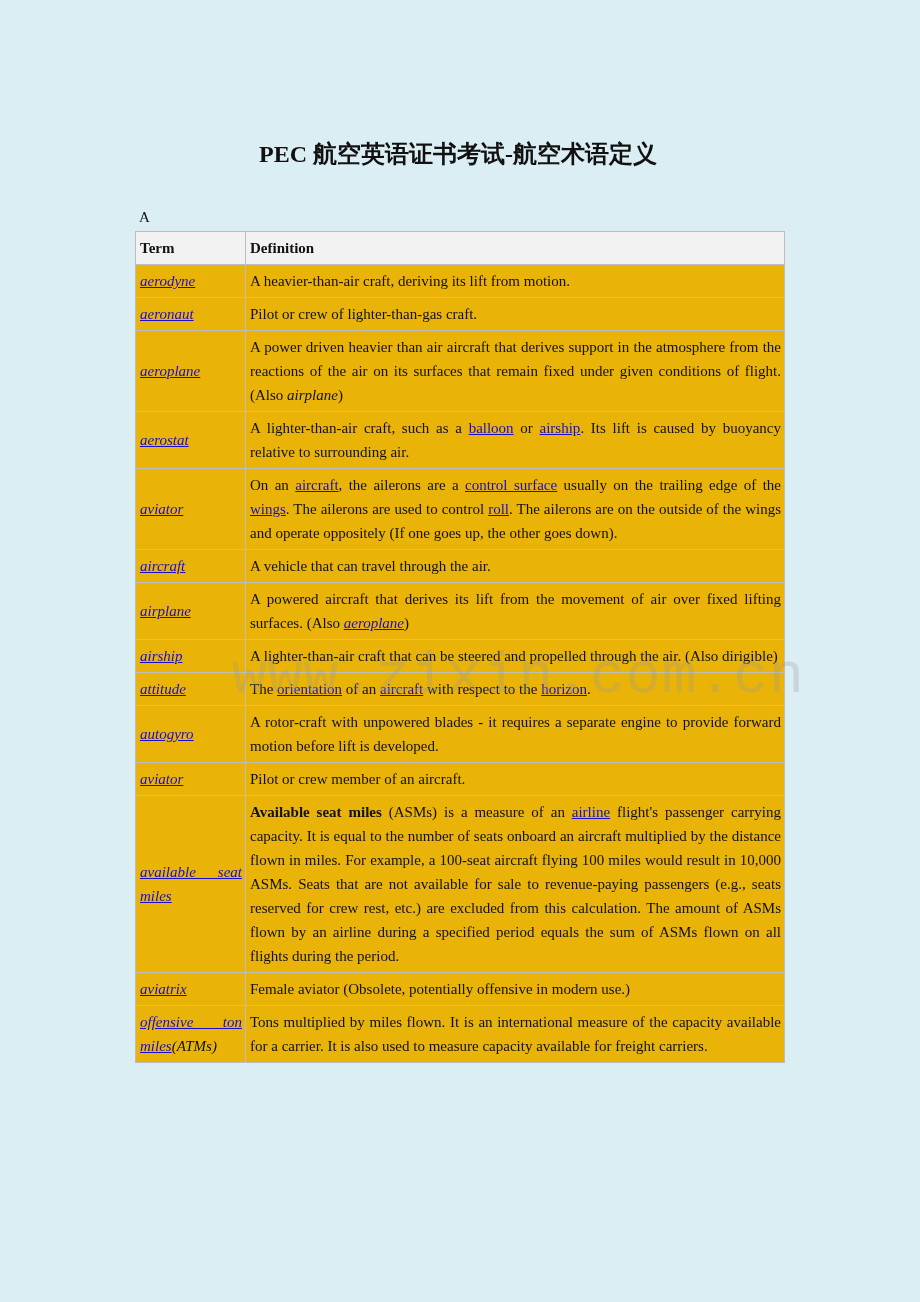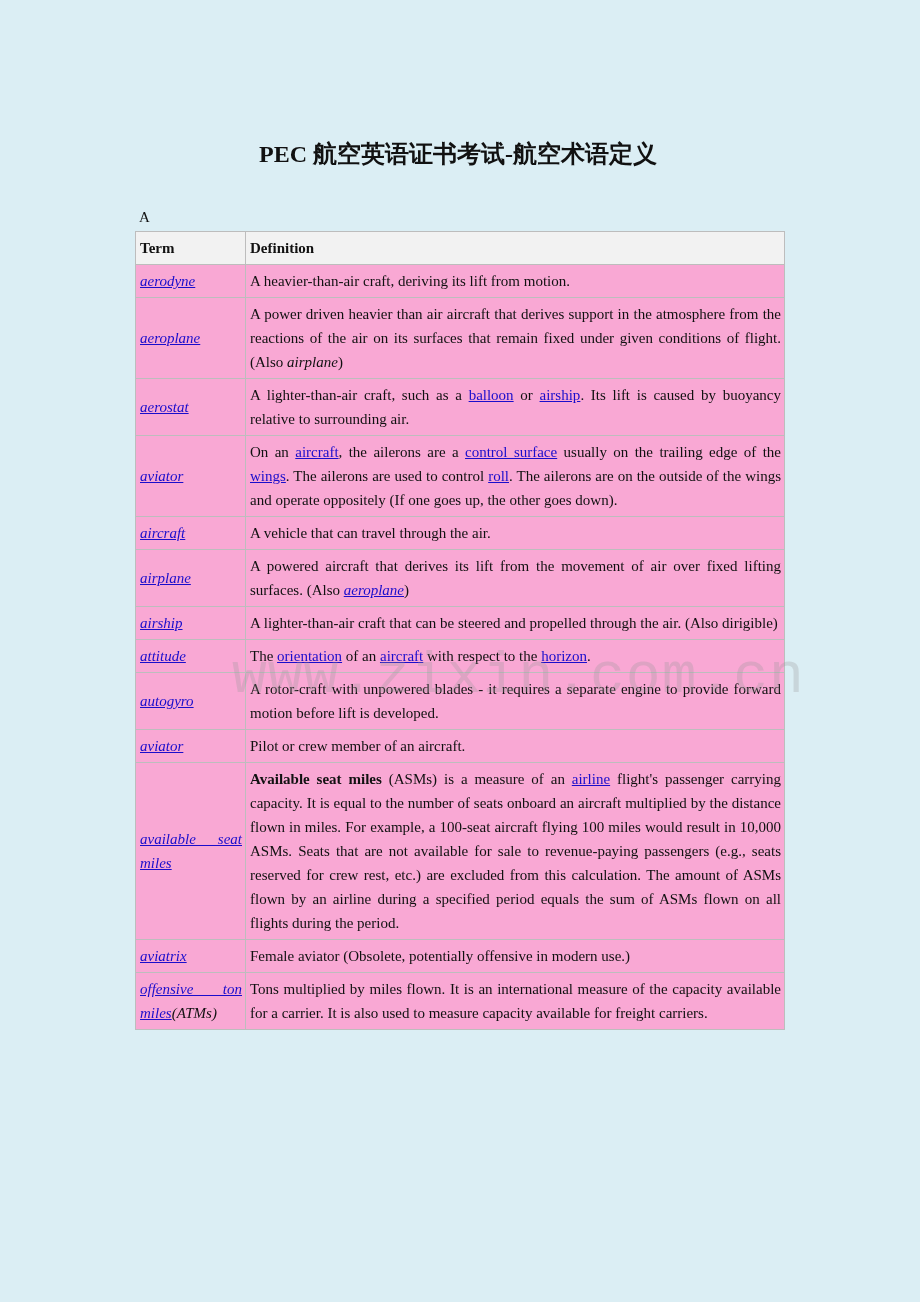--- a/index.html
+++ b/index.html
@@ -18,21 +18,21 @@
     margin: 0;
   }
   .section-letter {
     position: absolute; top: 209px; left: 139px;
     font-size: 15px;
   }
   table.glossary {
     position: absolute; top: 231px; left: 135px;
     width: 650px;
     border-collapse: collapse;
-    background: #f9a8d4;
+    background: #eab308;
     font-size: 15px;
     line-height: 24px;
     table-layout: fixed;
   }
   table.glossary td, table.glossary th {
     border: 1.5px solid #bdbdbd;
     padding: 4px 3px 4px 4px;
     vertical-align: middle;
   }
   table.glossary th {
@@ -68,20 +68,24 @@
   <thead>
     <tr>
       <th>Term</th>
       <th>Definition</th>
     </tr>
   </thead>
   <tbody>
     <tr>
       <td class="term"><a href="#">aerodyne</a></td>
       <td class="def">A heavier-than-air craft, deriving its lift from motion.</td>
+    </tr>
+    <tr>
+      <td class="term"><a href="#">aeronaut</a></td>
+      <td class="def">Pilot or crew of lighter-than-gas craft.</td>
     </tr>
     <tr>
       <td class="term"><a href="#">aeroplane</a></td>
       <td class="def"><span>A power driven heavier than air aircraft that derives support in the atmosphere from the reactions of the air on its surfaces that remain fixed under given conditions of flight.(Also </span><em>airplane</em><span>)</span></td>
     </tr>
     <tr>
       <td class="term"><a href="#">aerostat</a></td>
       <td class="def"><span>A lighter-than-air craft, such as a </span><a href="#">balloon</a><span> or </span><a href="#">airship</a><span>. Its lift is caused by buoyancy relative to surrounding air.</span></td>
     </tr>
     <tr>

